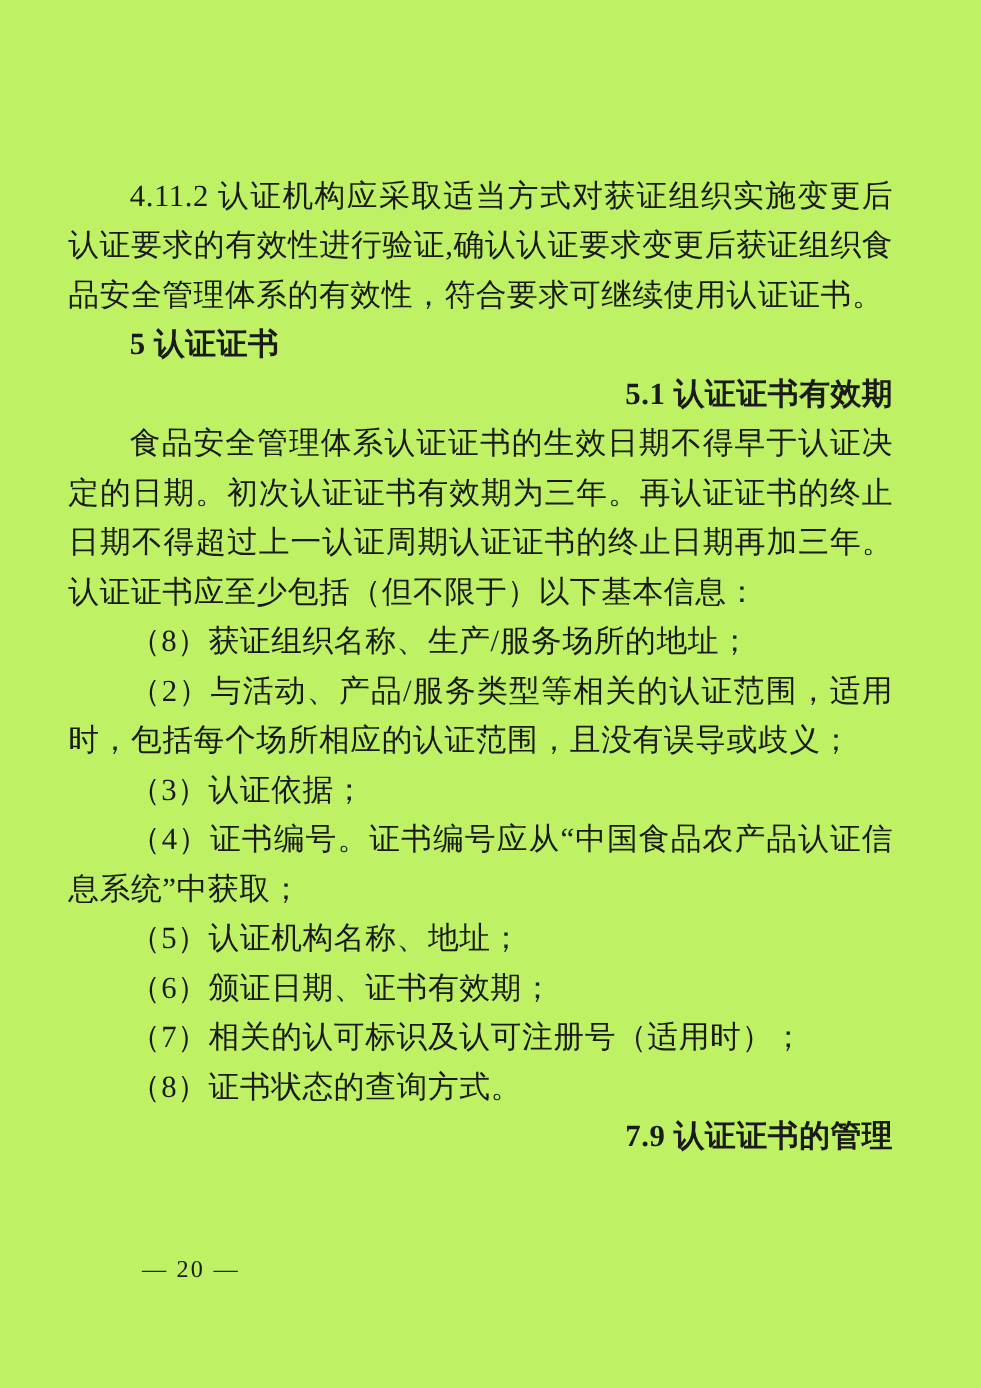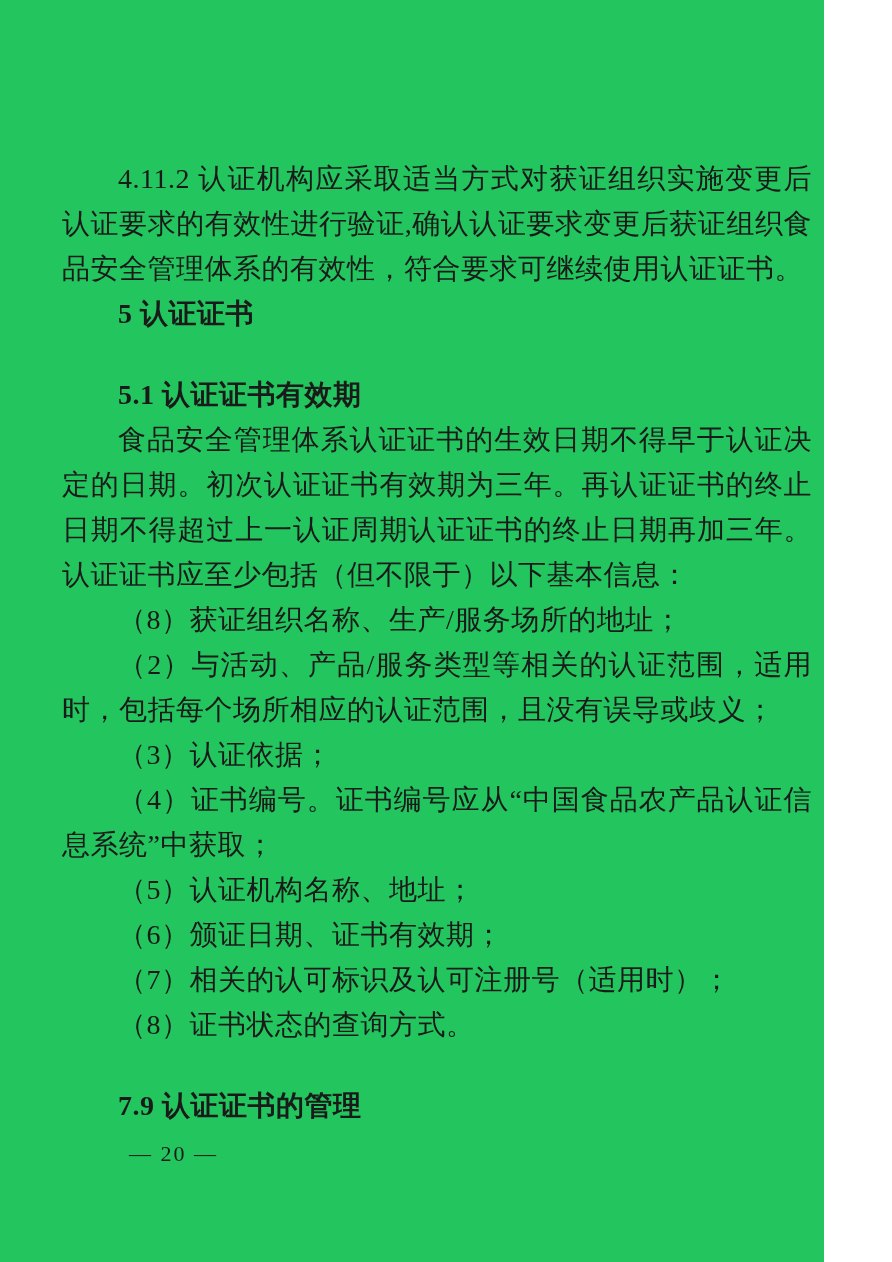--- a/index.html
+++ b/index.html
@@ -2,23 +2,23 @@
 <html><head>
 <meta charset="utf-8">
 <style>
   html, body {
     margin: 0;
     padding: 0;
     background: #ffffff;
   }
   .page {
     position: relative;
-    width: 824px;
+    width: 892px;
     height: 1262px;
-    background: #22c55e;
+    background: #bef264;
     overflow: hidden;
     font-family: "Liberation Serif", "DejaVu Serif", serif;
     color: #1a1a1a;
   }
   .content {
     position: absolute;
     left: 62px;
     top: 156px;
     width: 750px;
   }
@@ -33,22 +33,21 @@
     font-weight: normal;
     color: #1a1a1a;
   }
   .role-section-heading {
     font-family: Liberation Serif, serif;
     font-weight: bold;
     text-align: left;
   }
   .role-subsection-heading {
     font-weight: bold;
-    text-align: left;
-    margin-top: 36px;
+    text-align: right;
   }
   .page-footer {
     position: absolute;
     left: 129px;
     top: 1141px;
     font-size: 22px;
     letter-spacing: 2px;
     color: #1a1a1a;
   }
 </style>

